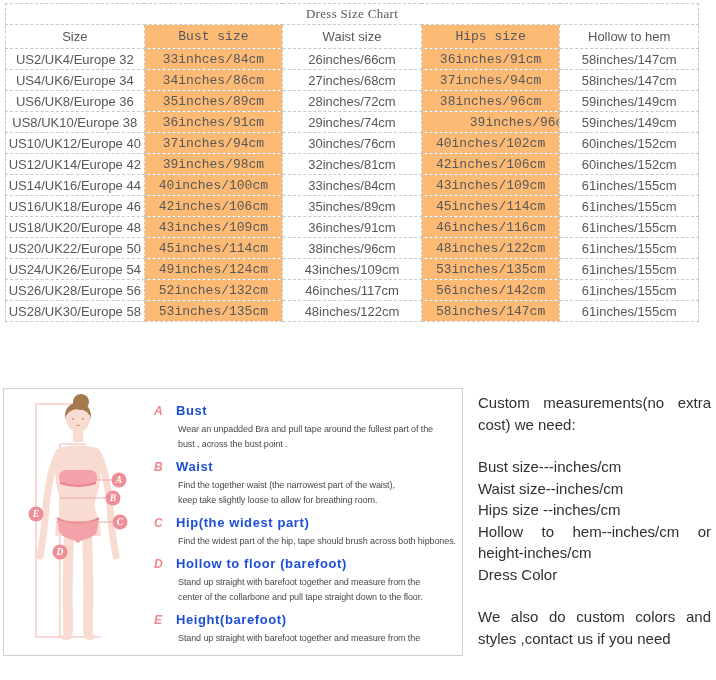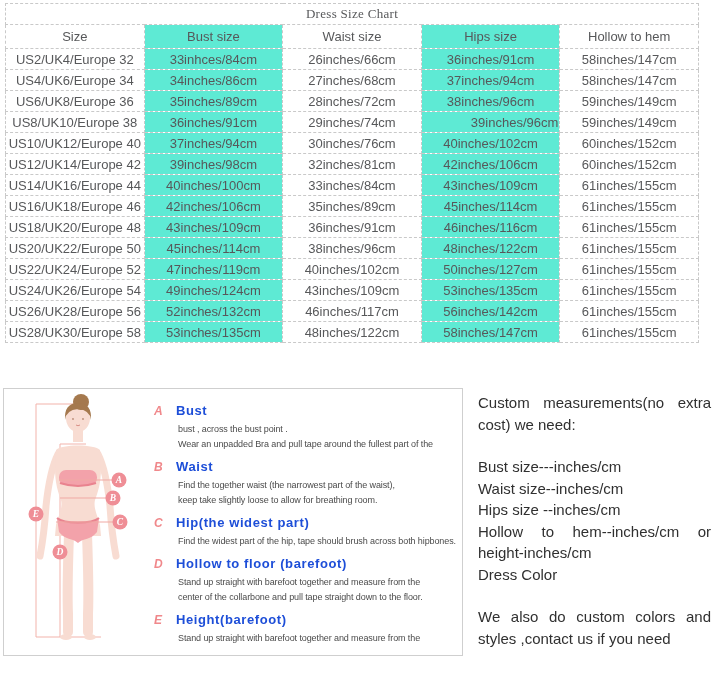--- a/index.html
+++ b/index.html
@@ -11,21 +11,21 @@
   table.size-table{
     position:absolute;left:5px;top:3px;width:694px;
     border-collapse:collapse;table-layout:fixed;
   }
   table.size-table td,table.size-table th{
     border:1px dashed #c9c9c9;
     font-size:13px;font-weight:normal;color:#57585a;
     text-align:center;vertical-align:middle;padding:0;height:20px;
     overflow:hidden;white-space:nowrap;
   }
-  table.size-table td.shade,table.size-table th.shade{background:#5eead4;}
+  table.size-table td.shade,table.size-table th.shade{background:#fdba74;font-family:Liberation Mono, monospace;}
   td.title-cell{
     height:52px;
     font-family:"Liberation Serif", serif;
     font-size:19px;font-weight:bold;color:#121219;
     letter-spacing:0.3px;
   }
   tr.header-row th{height:23px;text-align:center;}
   
   .guide-box{
     position:absolute;left:3px;top:388px;width:458px;height:266px;
@@ -134,27 +134,20 @@
         <td class="shade" style="width: 130px;">43inches/109cm</td>
         <td style="width: 132px;">36inches/91cm</td>
         <td class="shade" style="width: 133px;">46inches/116cm</td>
         <td style="width: 134px;">61inches/155cm</td>
       </tr>
       <tr>
         <td style="width: 177px; margin-top: 8px;">US20/UK22/Europe 50</td>
         <td class="shade" style="width: 130px;">45inches/114cm</td>
         <td style="width: 132px;">38inches/96cm</td>
         <td class="shade" style="width: 133px;">48inches/122cm</td>
-        <td style="width: 134px;">61inches/155cm</td>
-      </tr>
-      <tr>
-        <td style="width: 177px;">US22/UK24/Europe 52</td>
-        <td class="shade" style="width: 130px;">47inches/119cm</td>
-        <td style="width: 132px;">40inches/102cm</td>
-        <td class="shade" style="width: 133px;">50inches/127cm</td>
         <td style="width: 134px;">61inches/155cm</td>
       </tr>
       <tr>
         <td style="width: 177px;">US24/UK26/Europe 54</td>
         <td class="shade" style="width: 130px;">49inches/124cm</td>
         <td style="width: 132px;">43inches/109cm</td>
         <td class="shade" style="width: 133px;">53inches/135cm</td>
         <td style="width: 134px;">61inches/155cm</td>
       </tr>
       <tr>
@@ -238,22 +231,22 @@
           <circle cx="30" cy="122" r="7.5" fill="#ef8e96"></circle>
           <text x="30" y="125.3">E</text>
         </g>
     </svg>
   </div>
 
   <div class="sections" id="guide-sections">
       <div class="sec">
         <div class="head-line"><span class="letter">A</span><span class="heading">Bust</span></div>
         <div class="body">
+          <div>Wear an unpadded Bra and pull tape around the fullest part of the</div>
           <div>bust , across the bust point .</div>
-          <div>Wear an unpadded Bra and pull tape around the fullest part of the</div>
         </div>
       </div>
       <div class="sec">
         <div class="head-line"><span class="letter">B</span><span class="heading">Waist</span></div>
         <div class="body">
           <div>Find the together waist (the narrowest part of the waist),</div>
           <div>keep take slightly loose to allow for breathing room.</div>
         </div>
       </div>
       <div class="sec">

